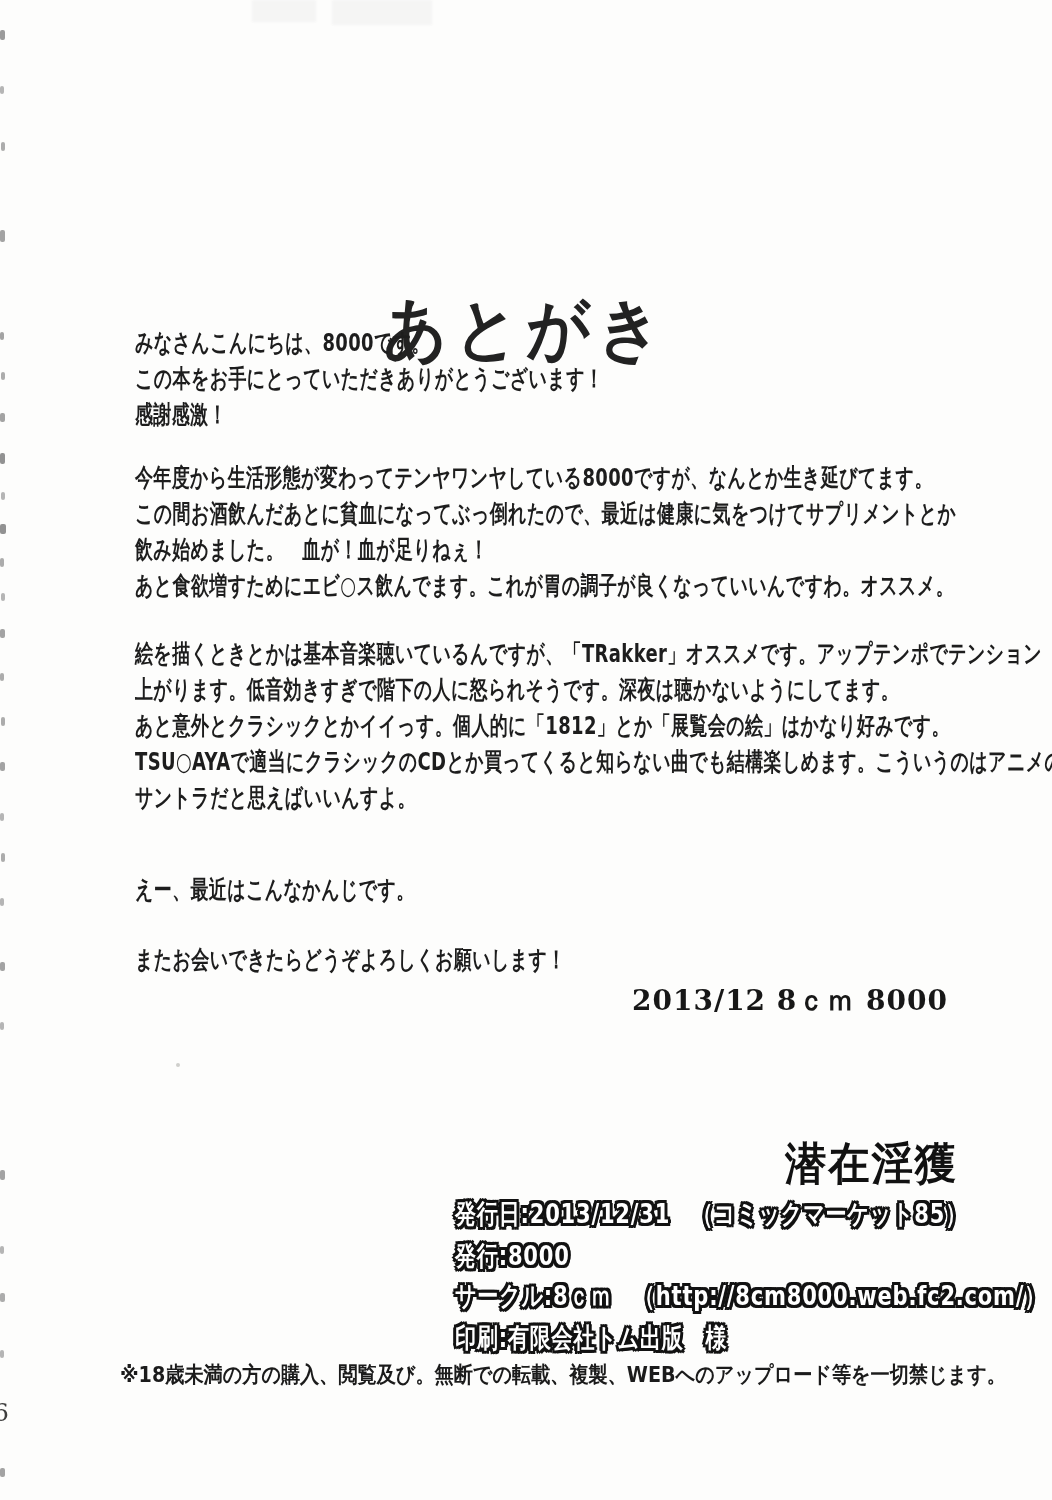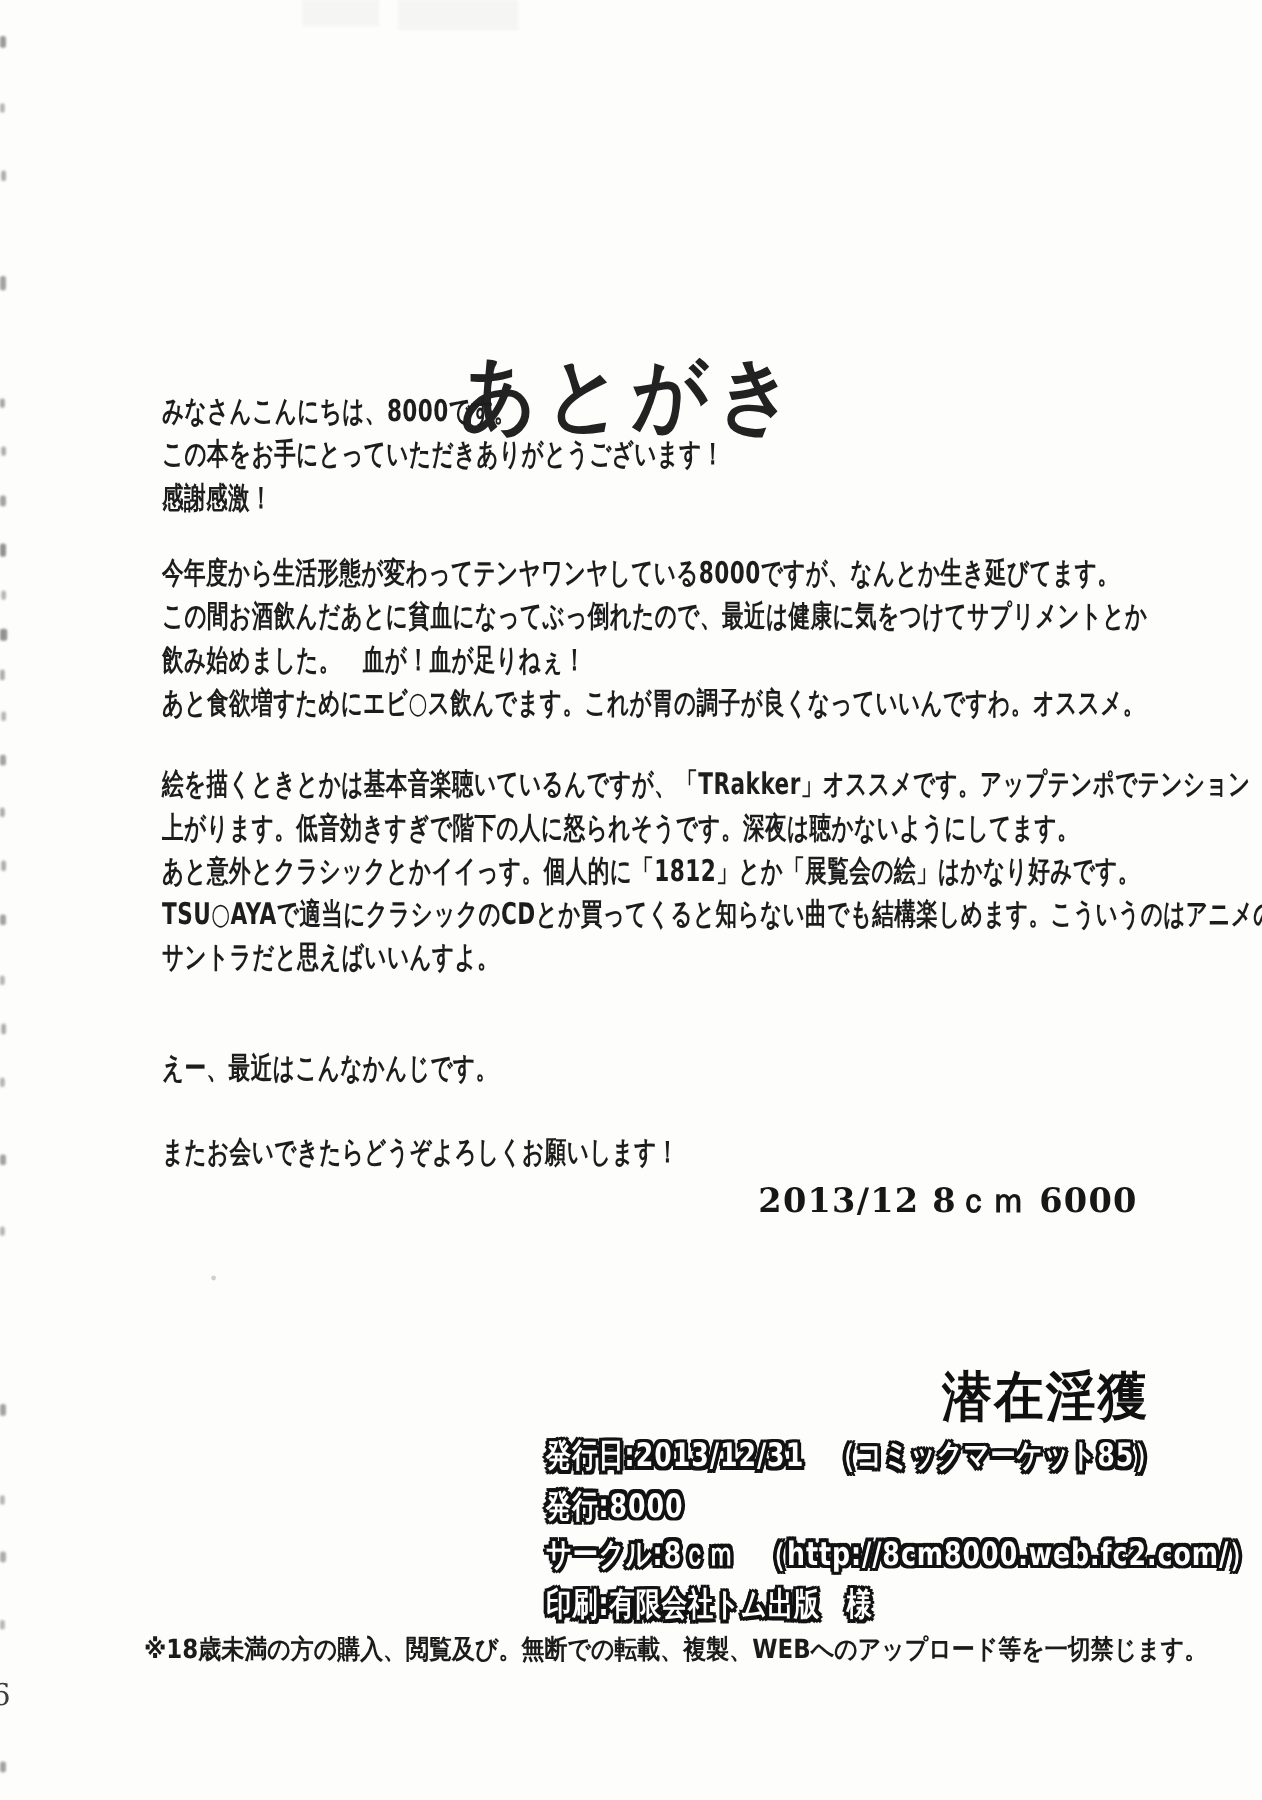--- a/index.html
+++ b/index.html
@@ -156,21 +156,21 @@
   </div>
 
   <div class="hw" style="left:135px;top:872px;">
     <div class="hw-line">えー、最近はこんなかんじです。</div>
   </div>
 
   <div class="hw" style="left:135px;top:942px;">
     <div class="hw-line">またお会いできたらどうぞよろしくお願いします！</div>
   </div>
 
-  <div class="signature">2013/12  8ｃｍ  6000</div>
+  <div class="signature">2013/12  8ｃｍ  8000</div>
 
   <div class="book-title">潜在淫獲</div>
   <div class="colophon-line c1">発行日:2013/12/31　（コミックマーケット85）</div>
   <div class="colophon-line c2">発行:8000</div>
   <div class="colophon-line c3">サークル:8ｃｍ　（http://8cm8000.web.fc2.com/）</div>
   <div class="colophon-line c4">印刷:有限会社トム出版　様</div>
 
   <div class="disclaimer">※18歳未満の方の購入、閲覧及び。無断での転載、複製、WEBへのアップロード等を一切禁じます。</div>
 
 </div>

